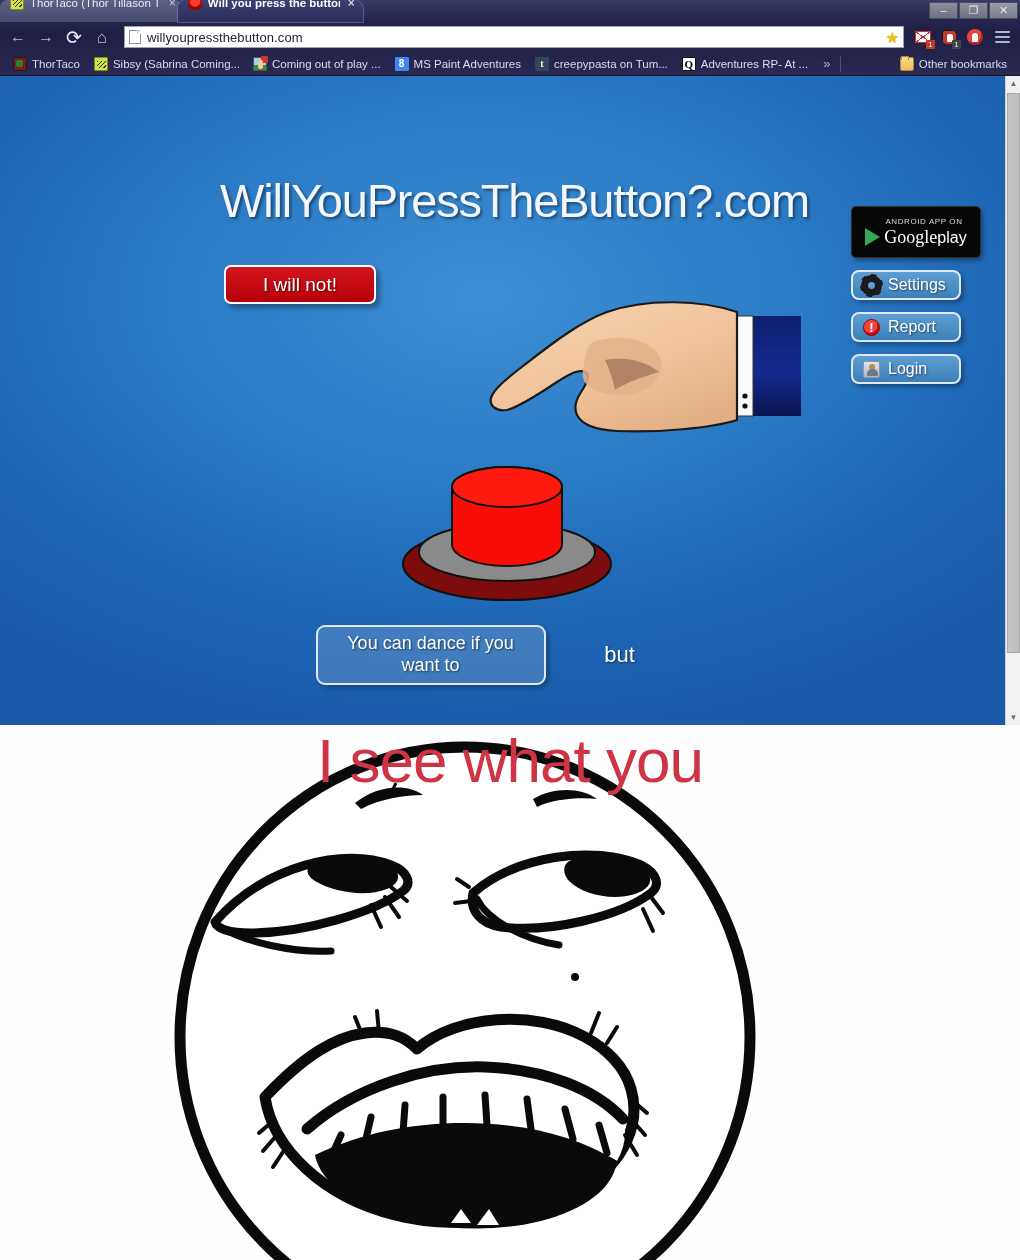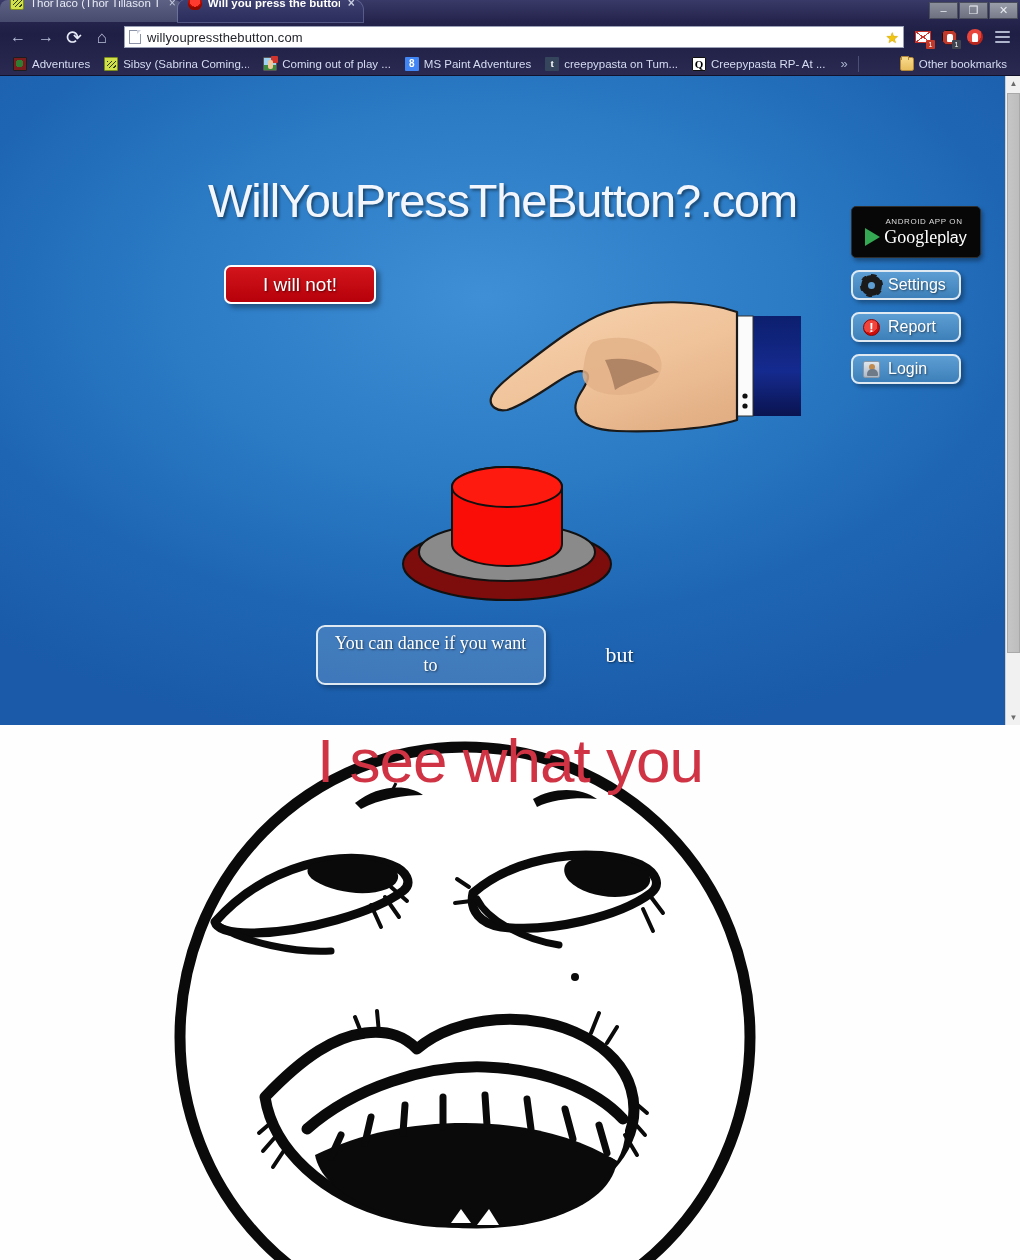--- a/index.html
+++ b/index.html
@@ -237,21 +237,21 @@
   #sb-thumb {
     position:absolute; left:1px; top:17px;
     width:13px; height: 560px;
     background: linear-gradient(90deg,#c6c6c6,#bdbdbd);
     border: 1px solid #a9a9a9;
   }
   #sb-down { position:absolute; bottom:0; left:0; }
 
   #site-title {
     position: absolute;
-    left: 0; right: 0; top: 97px;
+    left: 12px; right: 0; top: 97px;
     text-align: center;
     color: #f3f7fd;
     font-size: 47px;
     letter-spacing: -1.2px;
     font-family: "Liberation Sans", sans-serif;
     text-shadow: 2px 2px 3px rgba(0,0,0,.45);
     width: 1005px;
   }
 
   
@@ -353,21 +353,21 @@
 
   
   #hand { position:absolute; left: 487px; top: 218px; width: 320px; height: 165px; }
 
   
   #bigbutton { position:absolute; left: 395px; top: 388px; width: 225px; height: 140px; }
 
   
   #dilemma {
     position: absolute; left: 0; width: 1005px; top: 549px;
-    display: flex; align-items: center; justify-content: center; gap: 4px; font-family: Liberation Serif, serif;
+    display: flex; align-items: center; justify-content: center; gap: 4px;
   }
   .dbox {
     width: 230px; min-height: 60px;
     background: rgba(255,255,255,.16);
     border: 2px solid #dfe9f2;
     border-radius: 9px;
     color: #ffffff;
     font-size: 18px;
     line-height: 1.22;
     text-align: center;
@@ -454,21 +454,21 @@
     <div class="navbtn" id="menu-icon">
       <span></span>
         <span></span>
         <span></span>
     </div>
   </div>
 
   <div id="bookmarks">
     <div class="bm">
       <span class="bm-ico ico-homestuck"></span>
-      <span class="bm-label">Adventures</span>
+      <span class="bm-label">ThorTaco</span>
     </div>
     <div class="bm">
       <span class="bm-ico ico-sibsy"></span>
       <span class="bm-label">Sibsy (Sabrina Coming...</span>
     </div>
     <div class="bm">
       <span class="bm-ico ico-coming">
           <span class="dot"></span>
         </span>
       <span class="bm-label">Coming out of play ...</span>
@@ -476,21 +476,21 @@
     <div class="bm">
       <span class="bm-ico ico-mspaint">8</span>
       <span class="bm-label">MS Paint Adventures</span>
     </div>
     <div class="bm">
       <span class="bm-ico ico-tumblr">t</span>
       <span class="bm-label">creepypasta on Tum...</span>
     </div>
     <div class="bm">
       <span class="bm-ico ico-quotev">Q</span>
-      <span class="bm-label">Creepypasta RP- At ...</span>
+      <span class="bm-label">Adventures RP- At ...</span>
     </div>
     <div class="bm-overflow">»</div>
     <div class="bm-sep"></div>
     <div class="bm" id="other-bookmarks">
       <span class="bm-ico ico-folder"></span>
       <span class="bm-label">Other bookmarks</span>
     </div>
   </div>
 </div>
 

